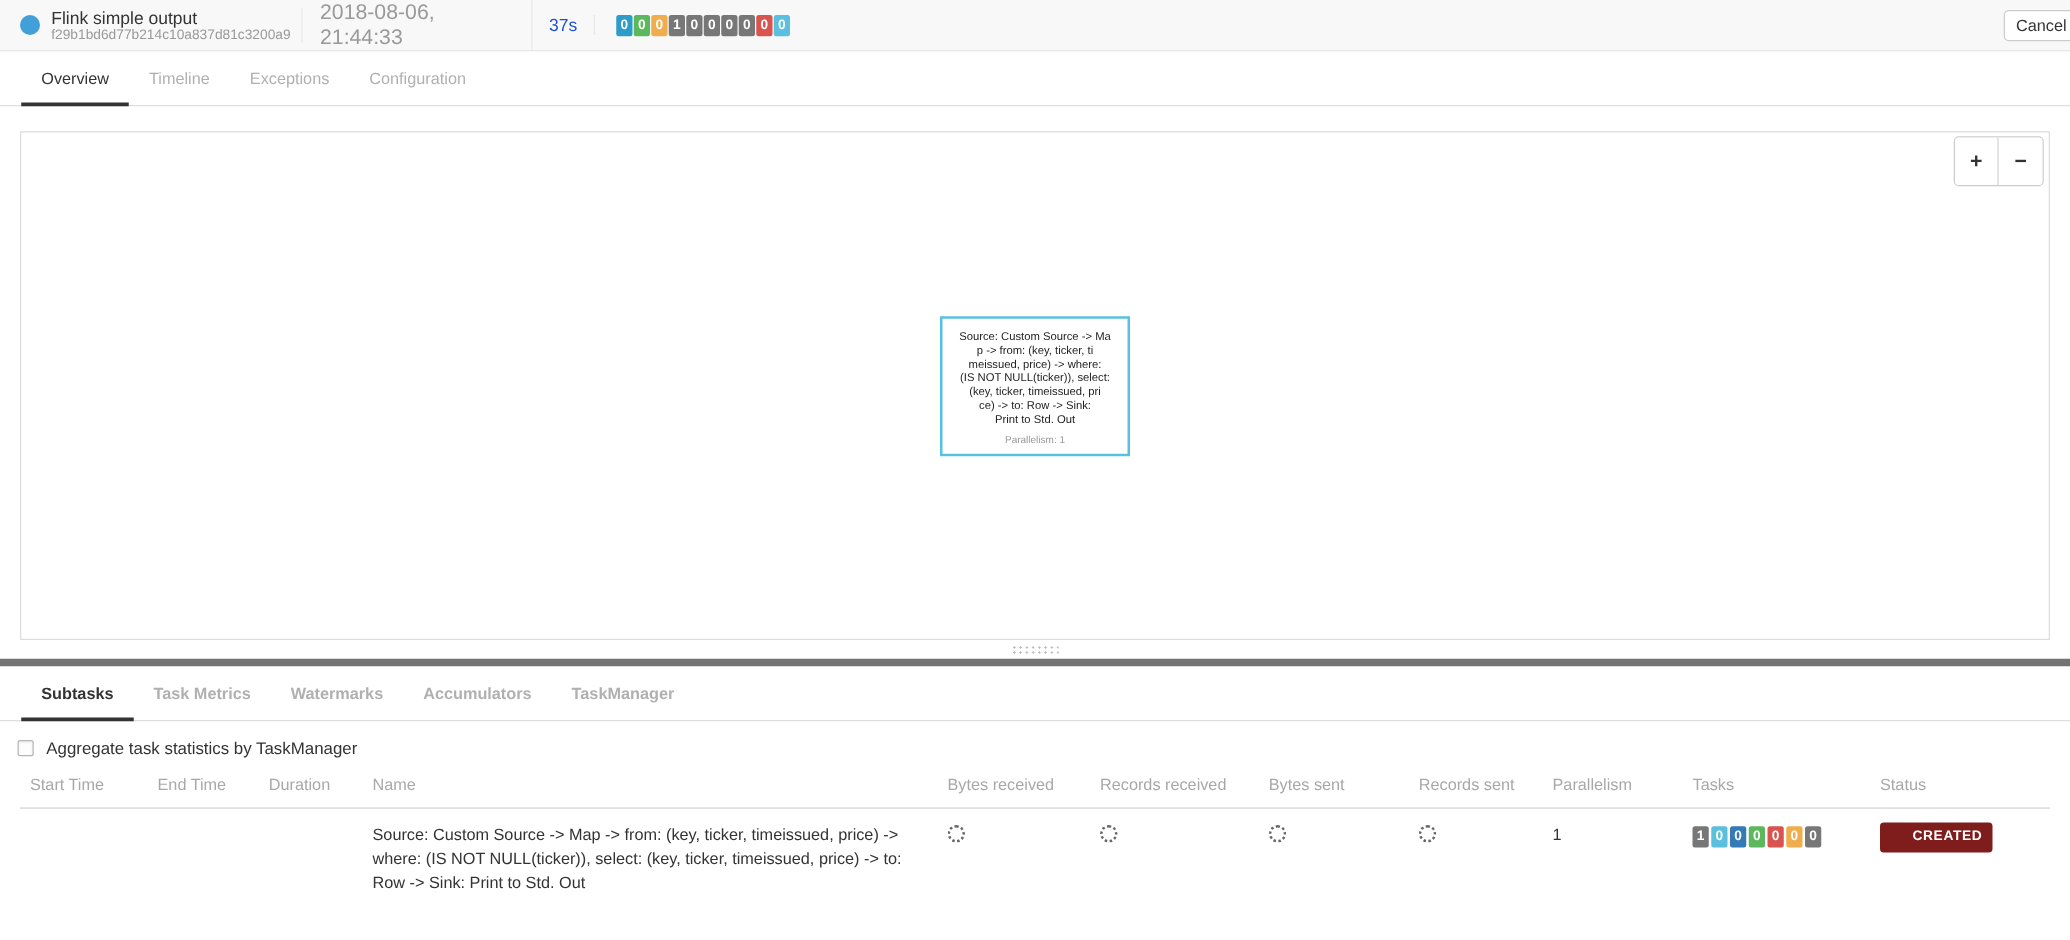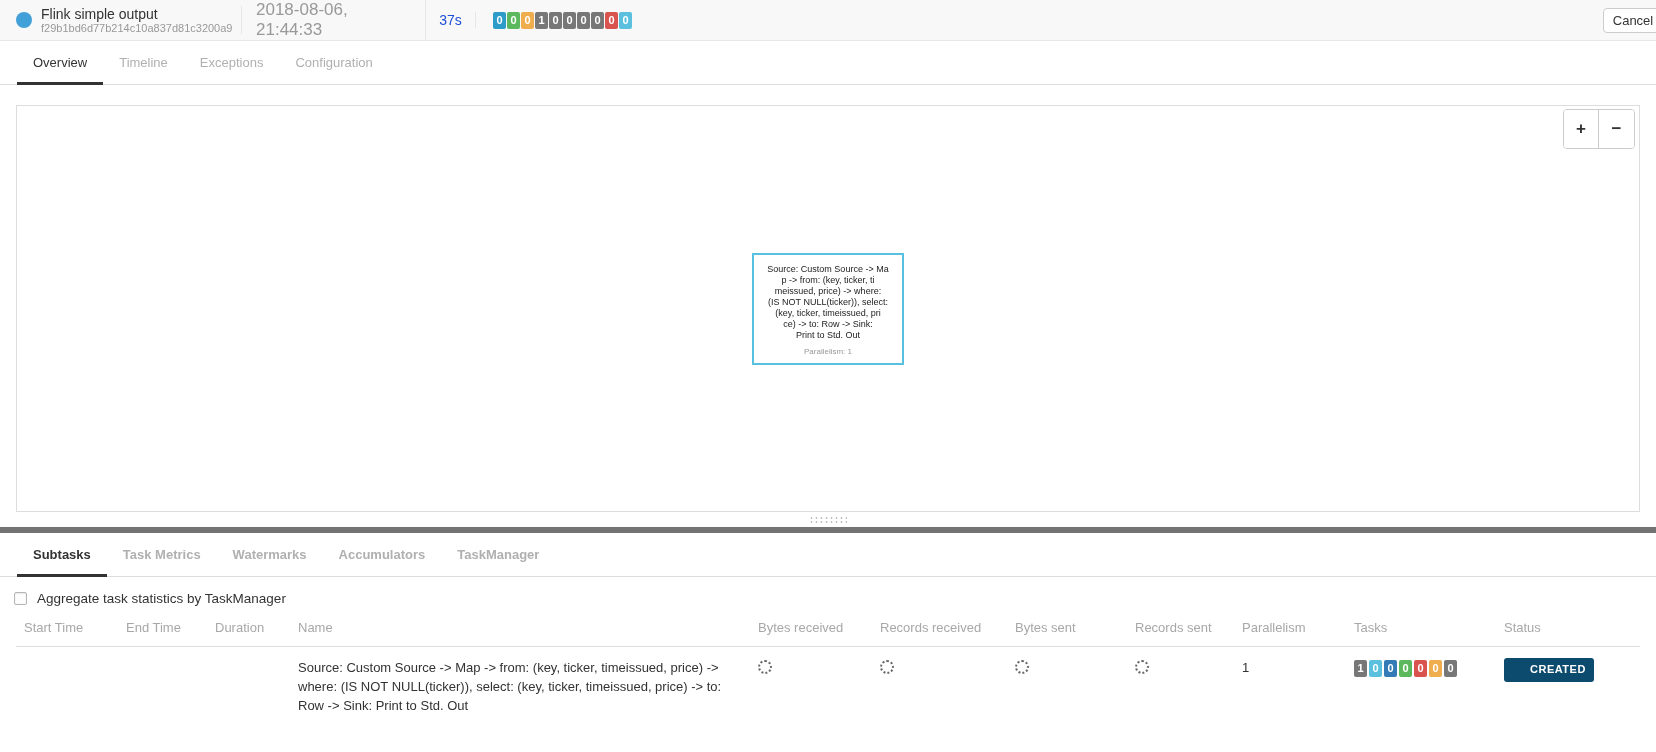--- a/index.html
+++ b/index.html
@@ -162,17 +162,17 @@
       <td></td>
       <td></td>
       <td class="name-cell">Source: Custom Source -&gt; Map -&gt; from: (key, ticker, timeissued, price) -&gt; where: (IS NOT NULL(ticker)), select: (key, ticker, timeissued, price) -&gt; to: Row -&gt; Sink: Print to Std. Out</td>
       <td><span class="spinner"></span></td>
       <td><span class="spinner"></span></td>
       <td><span class="spinner"></span></td>
       <td><span class="spinner"></span></td>
       <td>1</td>
       <td class="row-badges"><span class="badge" style="background-color: rgb(119, 119, 119);">1</span><span class="badge" style="background-color: rgb(91, 192, 222);">0</span><span class="badge" style="background-color: rgb(51, 122, 183);">0</span><span class="badge" style="background-color: rgb(92, 184, 92);">0</span><span class="badge" style="background-color: rgb(217, 83, 79);">0</span><span class="badge" style="background-color: rgb(240, 173, 78);">0</span><span class="badge" style="background-color: rgb(119, 119, 119);">0</span></td>
       <td>
-        <span class="status-label" style="background-color: #0c4a6e; padding-left: 26px;">CREATED</span>
+        <span class="status-label" style="background-color: #7f1d1d; padding-left: 26px;">CREATED</span>
       </td>
     </tr>
   </tbody>
 </table>
 
 </body></html>

